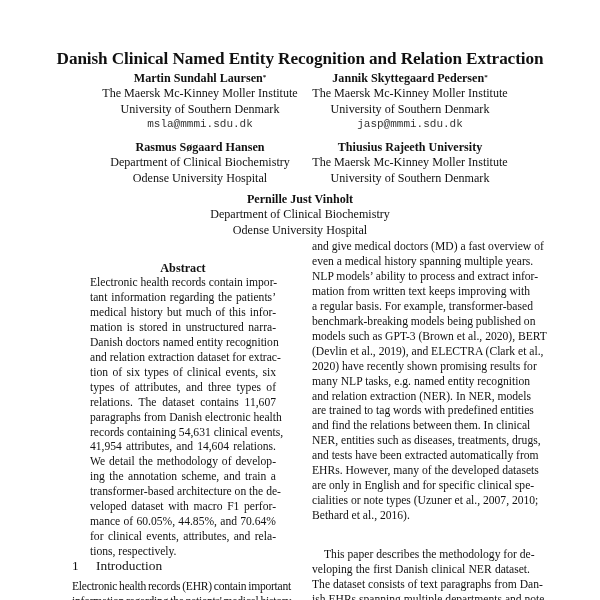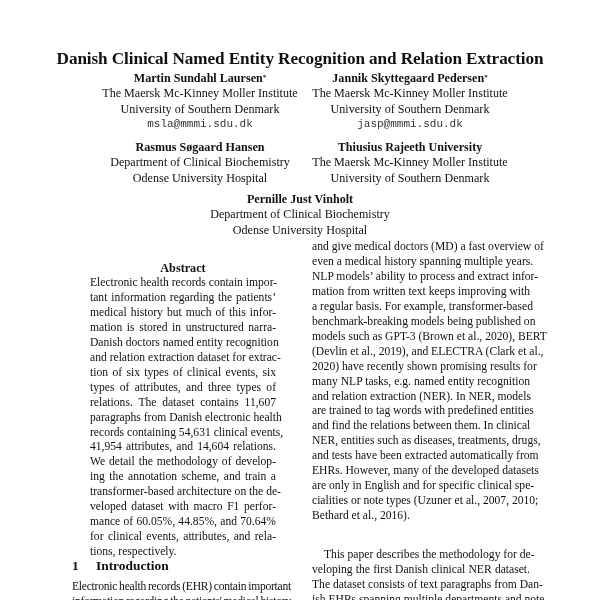--- a/index.html
+++ b/index.html
@@ -72,21 +72,21 @@
       margin-top: 8px;
     }
     .abstract-body {
       left: 90px; width: 186px;
       top: 276px;
     }
     .section-heading {
       position: absolute;
       left: 72px;
       top: 558px;
-      font-weight: bold;
+      font-weight: normal;
       font-size: 13.4px;
       white-space: nowrap;
     }
     .section-heading .num { display: inline-block; width: 24px; }
     .intro-left {
       left: 72px; width: 219px;
       top: 580px;
       white-space: nowrap;
       text-align: left;
       letter-spacing: -0.25px;

